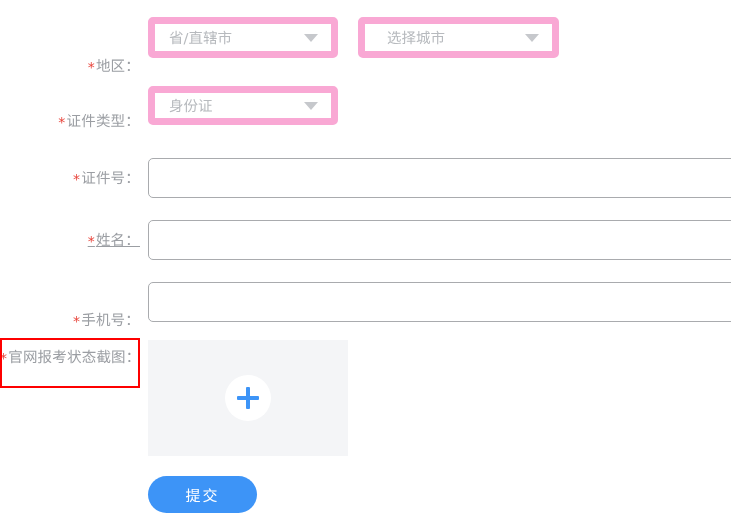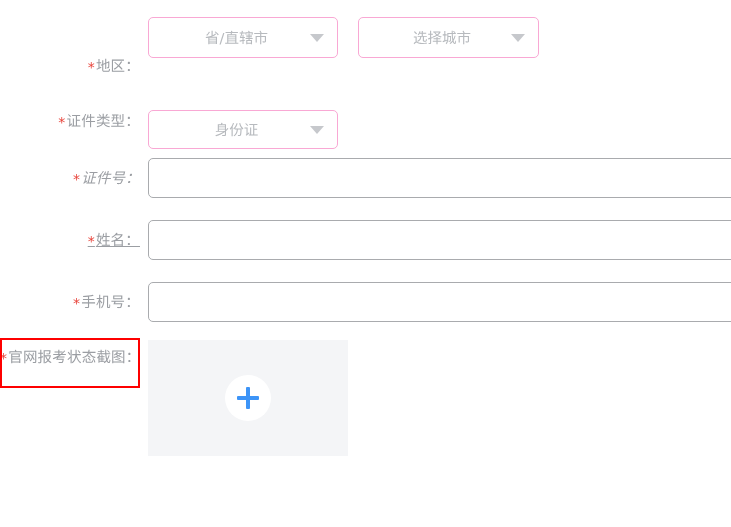--- a/index.html
+++ b/index.html
@@ -47,26 +47,25 @@
     color: #e8453c;
     font-size: 14px;
     vertical-align: -1px;
     padding-right: 1px;
   }
 
   
   .select-box {
     position: absolute;
     box-sizing: border-box;
-    border: 1px solid #f9a8d4;
+    border: 7px solid #f9a8d4;
     border-radius: 5px;
     background: #ffffff;
     display: flex;
     align-items: center;
-    text-align: center;
   }
   .select-value {
     font-size: 14.5px;
     color: #b7babe;
     padding-left: 14px;
     line-height: 20px;
     white-space: nowrap;
     flex: 1 1 auto;
     overflow: hidden;
   }
@@ -174,64 +173,65 @@
   <div class="row" style="top:17px;">
     <div class="field-label" style="top:12px;margin-top:28px;">
       <span class="req-star">*</span><span>地区：</span>
     </div>
 
     <div class="select-box" style="left:148px; top:0px; width:190px; height:41px;">
       <span class="select-value">省/直辖市</span>
       <span class="caret"></span>
     </div>
 
-    <div class="select-box" style="left:358px; top:0px; width:181px; height:41px;">
+    <div class="select-box" style="left:358px; top:0px; width:201px; height:41px;padding-left:8px;">
       <span class="select-value">选择城市</span>
       <span class="caret"></span>
     </div>
   </div>
 
   <div class="row" style="top:86px;">
     <div class="field-label" style="top:26px;">
       <span class="req-star">*</span><span>证件类型：</span>
     </div>
 
-    <div class="select-box" style="left:148px; top:0px; width:190px; height:39px;margin-top:24px;">
+    <div class="select-box" style="left:148px; top:0px; width:190px; height:39px;">
       <span class="select-value">身份证</span>
       <span class="caret"></span>
     </div>
   </div>
 
   <div class="row" style="top:158px;">
-    <div class="field-label" style="top:11px;font-style:italic;">
+    <div class="field-label" style="top:11px;">
       <span class="req-star">*</span><span>证件号：</span>
     </div>
     <input class="text-input" style="left: 148px; top: 0px; width: 600px; height: 40px;" type="text" placeholder="">
   </div>
 
   <div class="row" style="top:220px;">
     <div class="field-label" style="top:11px;text-decoration:underline;">
       <span class="req-star">*</span><span>姓名：</span>
     </div>
     <input class="text-input" style="left: 148px; top: 0px; width: 600px; height: 40px;" type="text" placeholder="">
   </div>
 
   <div class="row" style="top:282px;">
-    <div class="field-label" style="top:11px;">
+    <div class="field-label" style="top:29px;">
       <span class="req-star">*</span><span>手机号：</span>
     </div>
     <input class="text-input" style="left: 148px; top: 0px; width: 600px; height: 40px;" type="text" placeholder="">
   </div>
 
   <div class="row" style="top:340px;">
     <div class="field-label" style="top:8px;">
       <span class="req-star">*</span><span>官网报考状态截图：</span>
     </div>
   </div>
 
   <div class="upload-box">
     <div class="plus-circle"></div>
   </div>
 
+  <button class="submit-button" type="button">提交</button>
 
   <div class="annotation-box"></div>
 
 </div>
 
 </body></html>

